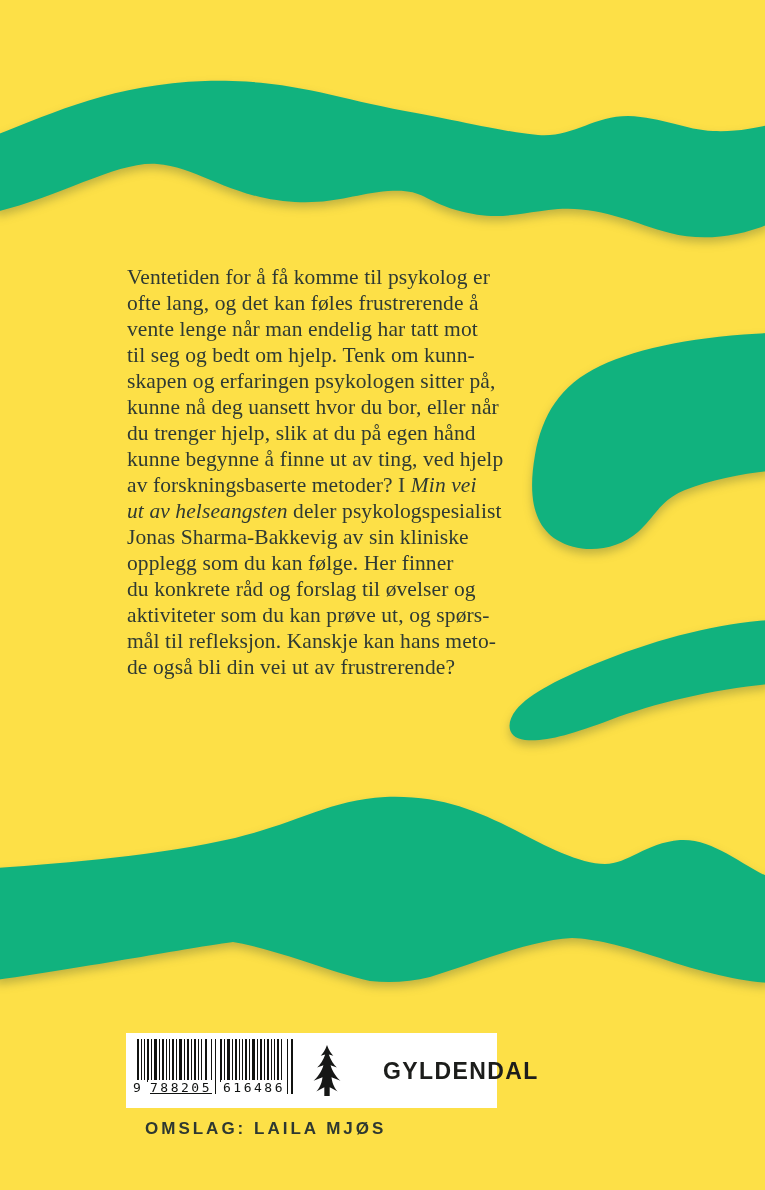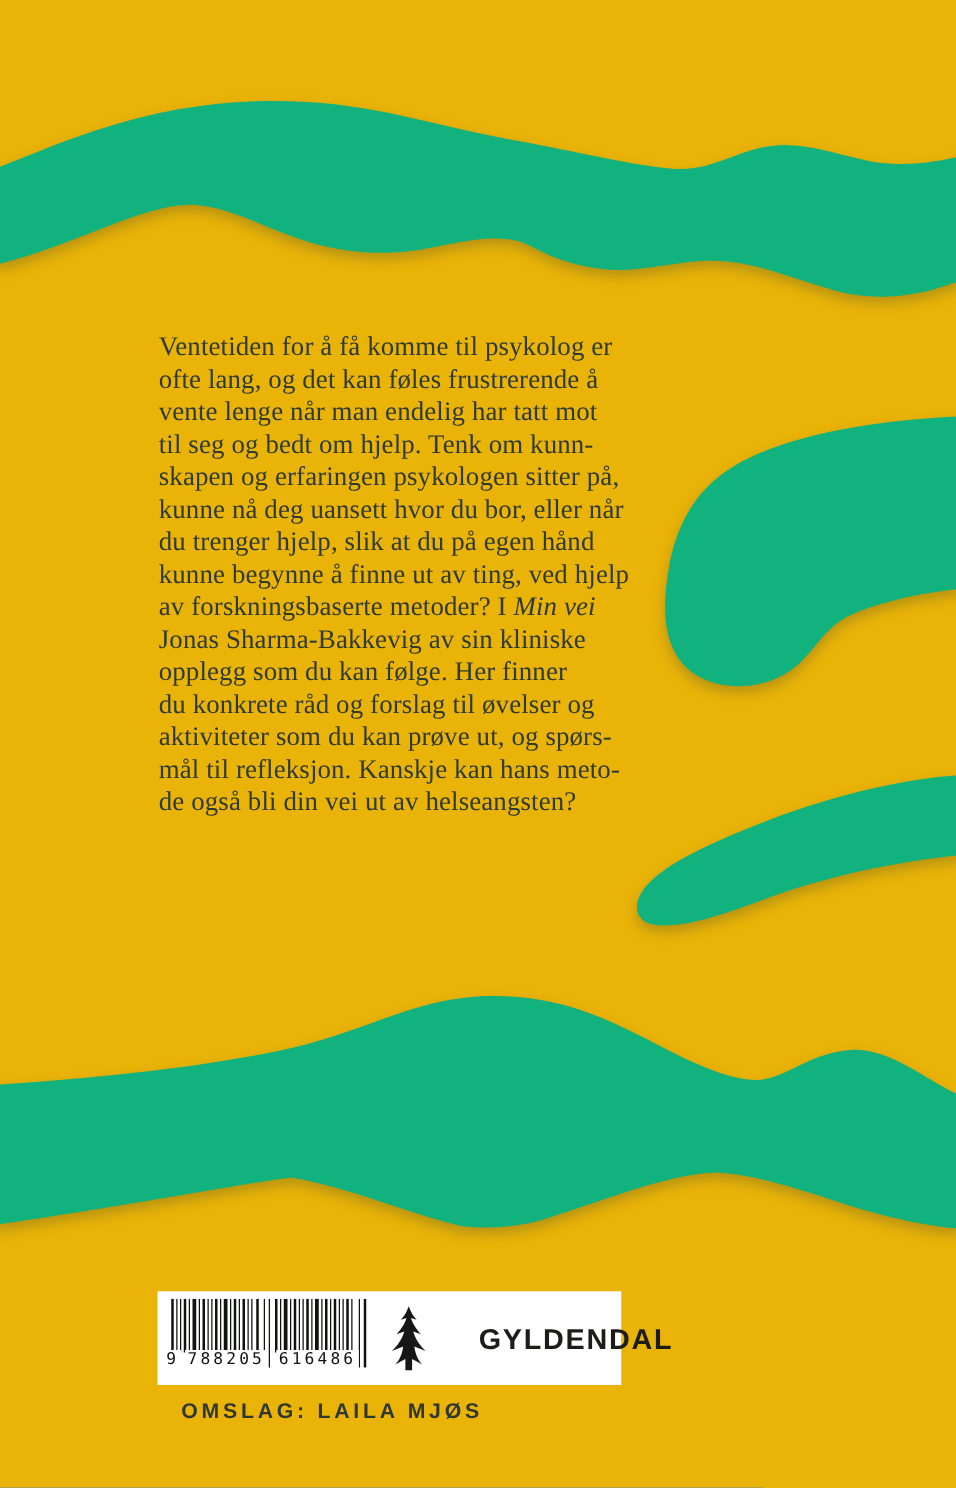--- a/index.html
+++ b/index.html
@@ -1,20 +1,20 @@
 <!DOCTYPE html>
 <html><head>
 <meta charset="utf-8">
 <style>
   html,body{margin:0;padding:0;background:#8a967f;}
   .cover{
     position:relative;
     width:765px;height:1190px;
     margin:0 auto;
-    background:#eab308;
+    background:#fde047;
     overflow:hidden;
     font-family:"Liberation Serif","DejaVu Serif",serif;
   }
   .shapes{position:absolute;left:0;top:0;width:765px;height:1190px;display:block;}
   .shapes path{fill:#11b27e;}
   .blob{filter:drop-shadow(0 5px 5px rgba(40,62,48,0.28));}
 
   .blurb{
     position:absolute;left:127px;top:264px;width:420px;
     font-size:21.5px;line-height:26px;color:#2f3a33;
@@ -29,21 +29,21 @@
   }
   .bars-wrap{position:absolute;left:9px;top:6px;width:170px;height:62px;}
   .bars-wrap svg{display:block;}
   .bc-digits{
     position:absolute;left:0;top:41px;width:170px;height:18px;
     font-family:"DejaVu Sans Mono","Liberation Mono",monospace;
     font-size:13px;color:#101211;
   }
   .bc-digits span{position:absolute;background:#ffffff;padding:0 2px;letter-spacing:2.5px;}
   .bc-d9{left:-4px;}
-  .bc-g1{left:13px;}
+  .bc-g1{left:13px;text-decoration:underline;}
   .bc-g2{left:86px;}
 
   .tree{position:absolute;left:183px;top:12px;}
   .tree path{fill:#161716;}
   .pubname{
     position:absolute;left:225px;top:25px;
     font-family:"Liberation Sans","DejaVu Sans",sans-serif;
     font-weight:700;font-size:23px;letter-spacing:1.4px;color:#1c1d1b;margin-left:32px;
   }
 
@@ -106,26 +106,27 @@
   <div class="blurb">
     <div class="line"><span>Ventetiden for å få komme til psykolog er</span><i></i><span></span></div>
     <div class="line"><span>ofte lang, og det kan føles frustrerende å</span><i></i><span></span></div>
     <div class="line"><span>vente lenge når man endelig har tatt mot</span><i></i><span></span></div>
     <div class="line"><span>til seg og bedt om hjelp. Tenk om kunn-</span><i></i><span></span></div>
     <div class="line"><span>skapen og erfaringen psykologen sitter på,</span><i></i><span></span></div>
     <div class="line"><span>kunne nå deg uansett hvor du bor, eller når</span><i></i><span></span></div>
     <div class="line"><span>du trenger hjelp, slik at du på egen hånd</span><i></i><span></span></div>
     <div class="line"><span>kunne begynne å finne ut av ting, ved hjelp</span><i></i><span></span></div>
     <div class="line"><span>av forskningsbaserte metoder? I </span><i>Min vei</i><span></span></div>
+    <div class="line"><span></span><i>ut av helseangsten</i><span> deler psykologspesialist</span></div>
     <div class="line"><span>Jonas Sharma-Bakkevig av sin kliniske</span><i></i><span></span></div>
     <div class="line"><span>opplegg som du kan følge. Her finner</span><i></i><span></span></div>
     <div class="line"><span>du konkrete råd og forslag til øvelser og</span><i></i><span></span></div>
     <div class="line"><span>aktiviteter som du kan prøve ut, og spørs-</span><i></i><span></span></div>
     <div class="line"><span>mål til refleksjon. Kanskje kan hans meto-</span><i></i><span></span></div>
-    <div class="line"><span>de også bli din vei ut av helseangsten?</span><i></i><span></span></div>
+    <div class="line"><span>de også bli din vei ut av frustrerende?</span><i></i><span></span></div>
   </div>
 
   <div class="label-box">
 
     <div class="bars-wrap">
       <svg id="barcode-svg" width="160" height="56" viewBox="0 0 160 56" xmlns="http://www.w3.org/2000/svg">
           <rect x="9" y="0" width="1" height="43" fill="#111310"></rect>
           <rect x="12" y="0" width="2" height="43" fill="#111310"></rect>
           <rect x="16" y="0" width="1" height="43" fill="#111310"></rect>
           <rect x="19" y="0" width="3" height="43" fill="#111310"></rect>

